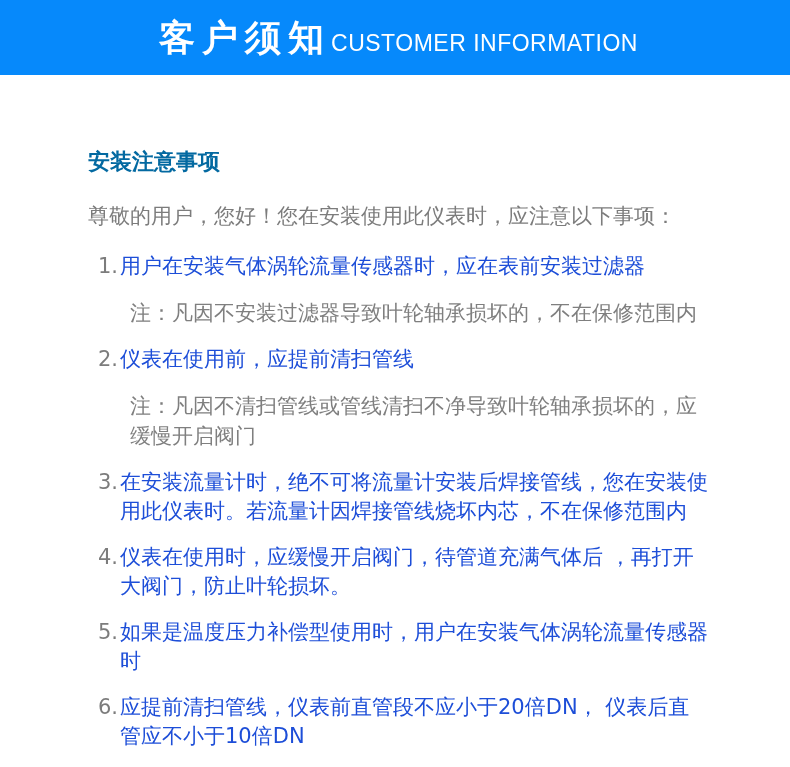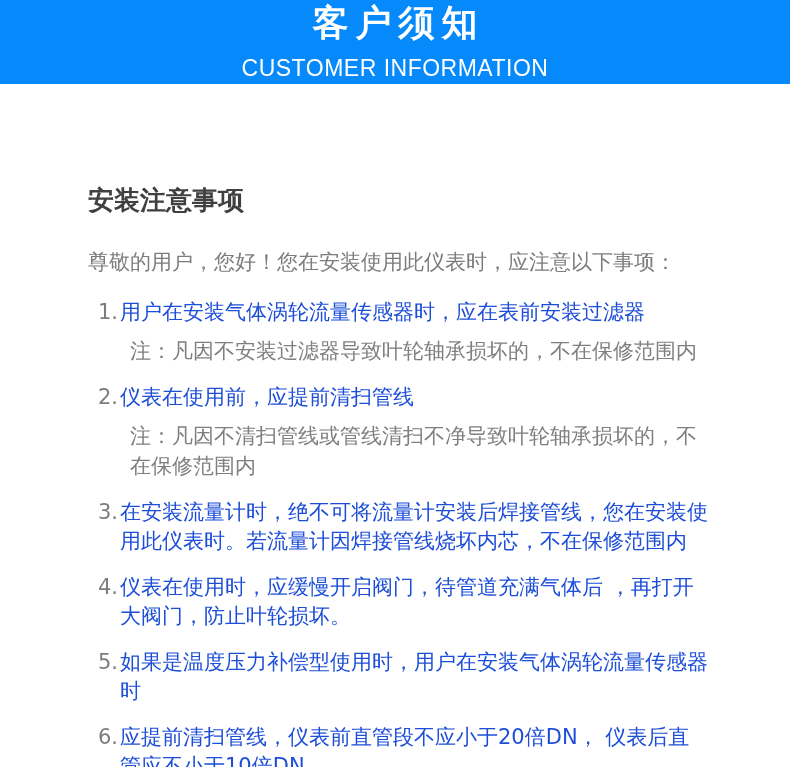--- a/index.html
+++ b/index.html
@@ -8,24 +8,24 @@
     width: 790px;
     height: 767px;
     margin: 0 auto;
     font-family: "DejaVu Sans", "Liberation Sans", sans-serif;
     overflow: hidden;
   }
 
   
   .banner {
     width: 790px;
-    height: 84px;
+    height: 75px;
     background: #0689fb;
     display: flex;
-    flex-direction: column;
+    flex-direction: row;
     align-items: center;
     justify-content: center;
     color: #ffffff;
   }
   .banner-title {
     font-size: 36px;
     font-weight: bold;
     letter-spacing: 7px;
     padding-left: 7px; 
     line-height: 1.1;
@@ -39,28 +39,28 @@
     line-height: 1.1;
   }
 
   
   .content {
     padding: 0 80px 0 88px;
     color: #787878;
     font-size: 21px;
   }
   .section-heading {
-    margin-top: 101px;
-    font-size: 26px;
+    margin-top: 72px;
+    font-size: 22px;
     font-weight: bold;
-    color: #404040;
+    color: #0369a1;
     line-height: 30px;
   }
   .intro {
-    margin-top: 32px;
+    margin-top: 24px;
     line-height: 30px;
     color: #7c7c7c;
   }
   ol.items {
     list-style: none;
     margin-top: 21px;
   }
   ol.items > li {
     display: flex;
     align-items: flex-start;
@@ -73,21 +73,21 @@
     line-height: 29px;
     color: #7c7c7c;
   }
   .item-body { width: 590px; }
   .item-text {
     line-height: 29px;
     color: #1d4ed8;
     word-break: break-all;
   }
   .item-note {
-    margin-top: 9px;
+    margin-top: 17px;
     padding-left: 10px;
     line-height: 30px;
     color: #7f7f7f;
     word-break: break-all;
   }
   .item-note:empty { display: none; }
 </style>
 </head>
 <body>
 
@@ -105,21 +105,21 @@
       <span class="item-num">1.</span>
       <div class="item-body">
         <div class="item-text">用户在安装气体涡轮流量传感器时，应在表前安装过滤器</div>
         <div class="item-note">注：凡因不安装过滤器导致叶轮轴承损坏的，不在保修范围内</div>
       </div>
     </li>
     <li>
       <span class="item-num">2.</span>
       <div class="item-body">
         <div class="item-text">仪表在使用前，应提前清扫管线</div>
-        <div class="item-note">注：凡因不清扫管线或管线清扫不净导致叶轮轴承损坏的，不在保修范围内</div>
+        <div class="item-note">注：凡因不清扫管线或管线清扫不净导致叶轮轴承损坏的，应缓慢开启阀门</div>
       </div>
     </li>
     <li>
       <span class="item-num">3.</span>
       <div class="item-body">
         <div class="item-text">在安装流量计时，绝不可将流量计安装后焊接管线，您在安装使用此仪表时。若流量计因焊接管线烧坏内芯，不在保修范围内</div>
       </div>
     </li>
     <li>
       <span class="item-num">4.</span>

